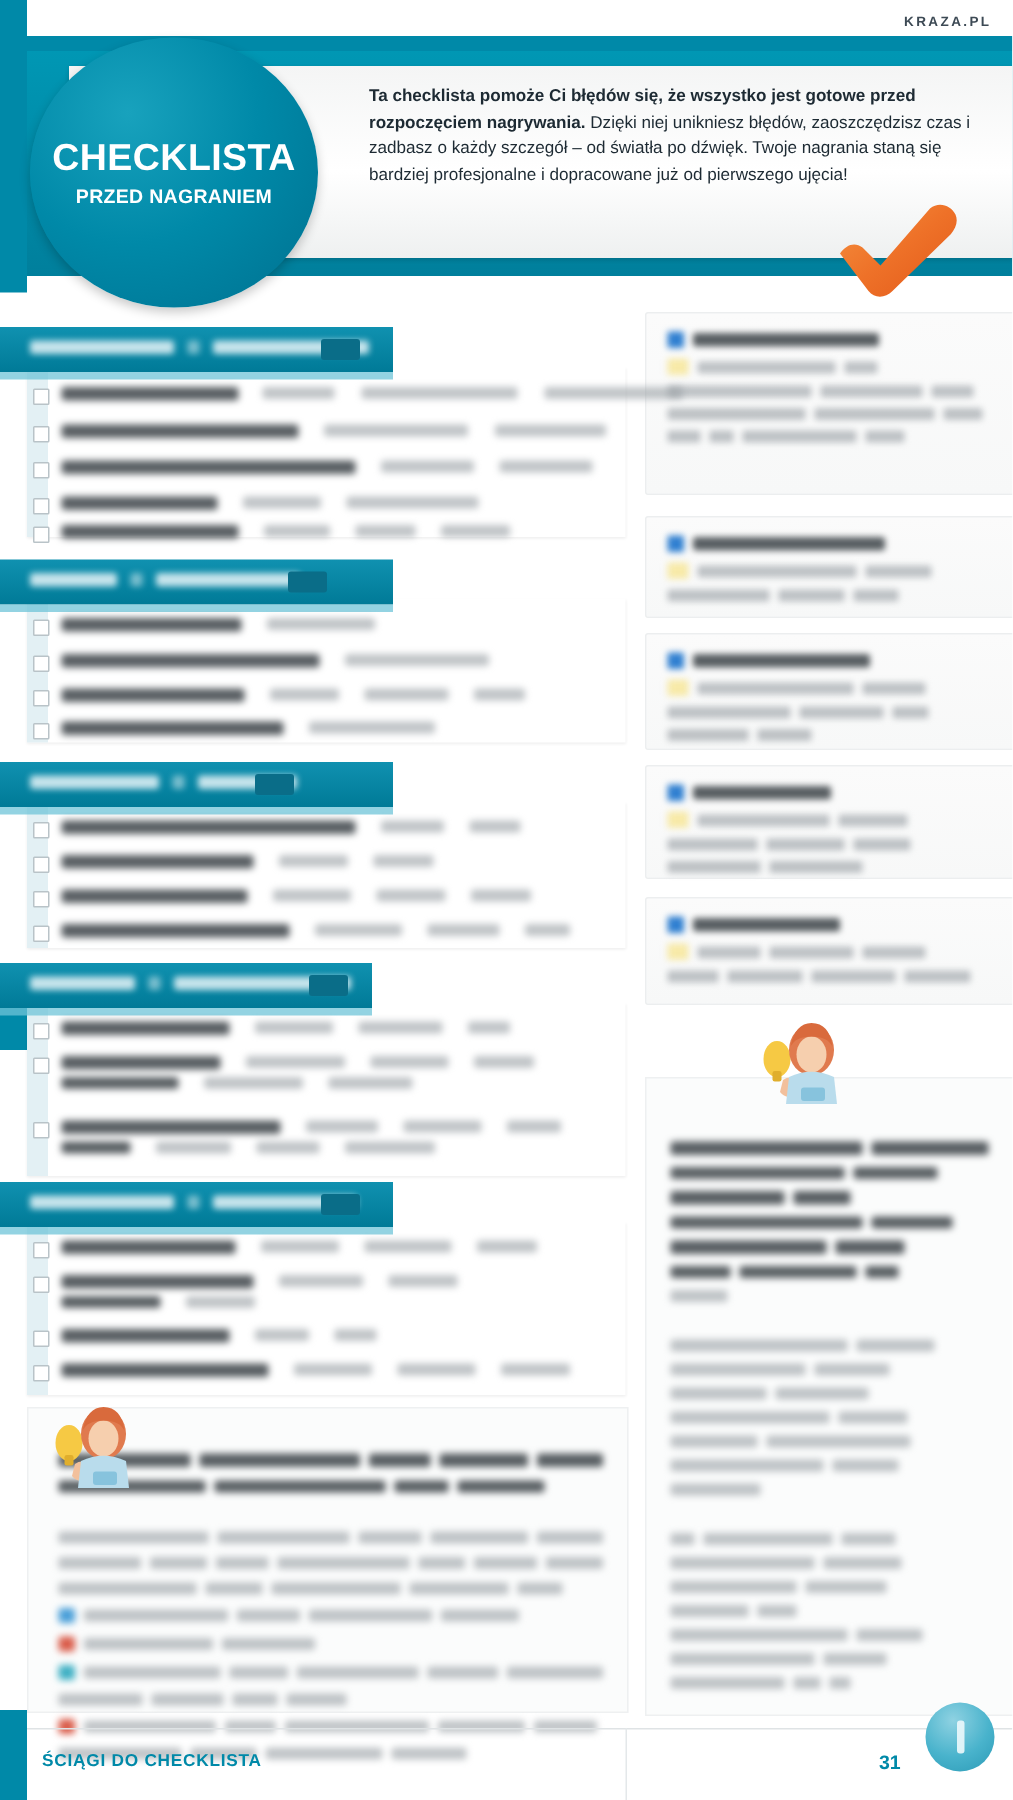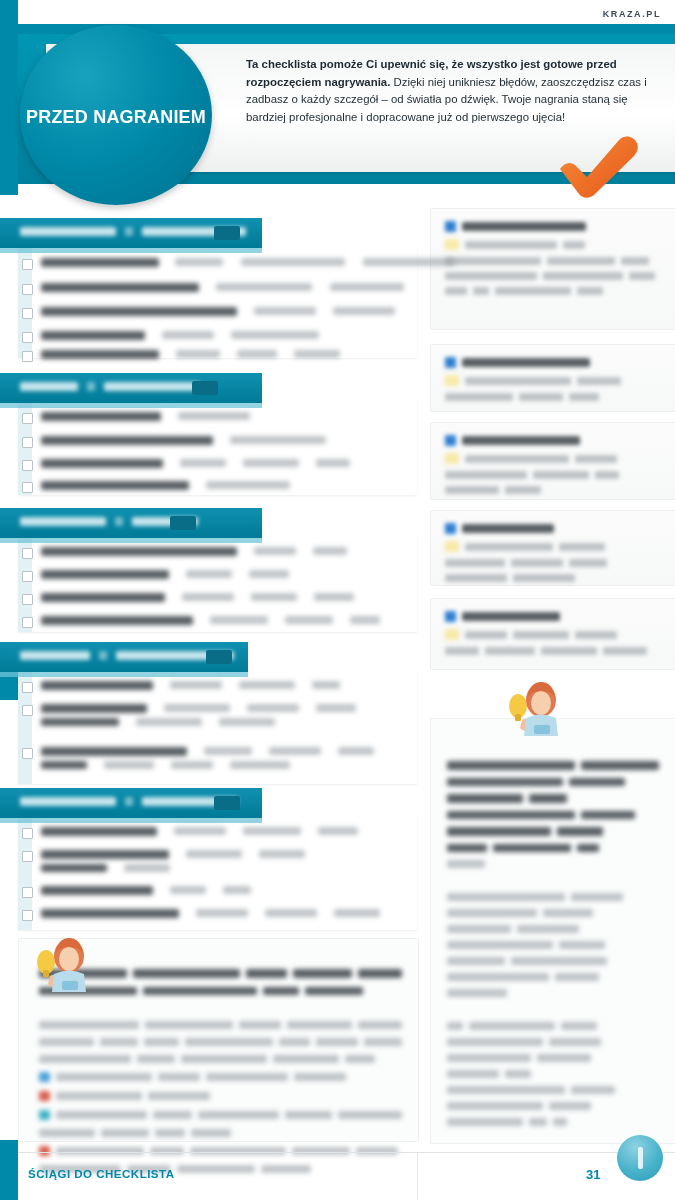--- a/index.html
+++ b/index.html
@@ -44,21 +44,21 @@
   .badge{
     position:absolute;left:20px;top:25px;width:192px;height:180px;
     border-radius:50%;
     background:radial-gradient(circle at 34% 28%,#18a2bd 0%,#0089a8 48%,#007190 100%);
     box-shadow:0 3px 7px rgba(0,0,0,.22);
     z-index:7;
     display:flex;flex-direction:column;align-items:center;justify-content:center;
     color:#fff;text-align:center;
   }
   .badge-l1{font-size:25px;font-weight:700;letter-spacing:.3px;line-height:1;}
-  .badge-l2{font-size:18px;font-weight:700;letter-spacing:.2px;margin-top:5px;}
+  .badge-l2{font-size:13px;font-weight:700;letter-spacing:.2px;margin-top:5px;}
 
   
   .check{position:absolute;left:556px;top:136px;width:86px;height:62px;z-index:9;}
 
   
   .bl{filter:blur(2.6px);}
   .bl-s{filter:blur(2.1px);}
   .bl-h{filter:blur(2.3px);}
   .ln{height:8px;border-radius:2px;background:#6e7479;opacity:.82;}
   .ln.light{background:#9aa0a5;opacity:.62;}
@@ -129,25 +129,26 @@
   <div class="topstrip"></div>
   <div class="spine-white"></div>
   <div class="spine-white2"></div>
 
   <div class="brand">KRAZA.PL</div>
 
   <div class="header-band"></div>
   <div class="header-inner"></div>
 
   <div class="badge">
+    <div class="badge-l1">CHECKLISTA</div>
     <div class="badge-l2">PRZED NAGRANIEM</div>
   </div>
 
   <div class="header-text">
-    <b>Ta checklista pomoże Ci upewnić się, że wszystko jest gotowe przed rozpoczęciem nagrywania.</b><span> Dzięki niej unikniesz błędów, zaoszczędzisz czas i zadbasz o każdy szczegół – od światła po dźwięk. Twoje nagrania staną się bardziej profesjonalne i dopracowane już od pierwszego ujęcia!</span>
+    <b>Ta checklista pomoże Ci błędów się, że wszystko jest gotowe przed rozpoczęciem nagrywania.</b><span> Dzięki niej unikniesz błędów, zaoszczędzisz czas i zadbasz o każdy szczegół – od światła po dźwięk. Twoje nagrania staną się bardziej profesjonalne i dopracowane już od pierwszego ujęcia!</span>
   </div>
 
   <svg class="check" viewBox="0 0 86 62">
     <defs>
       <linearGradient id="og" x1="0" y1="0" x2="1" y2="1">
         <stop offset="0" stop-color="#f5913f"></stop>
         <stop offset="0.5" stop-color="#ee7128"></stop>
         <stop offset="1" stop-color="#e2591a"></stop>
       </linearGradient>
     </defs>

